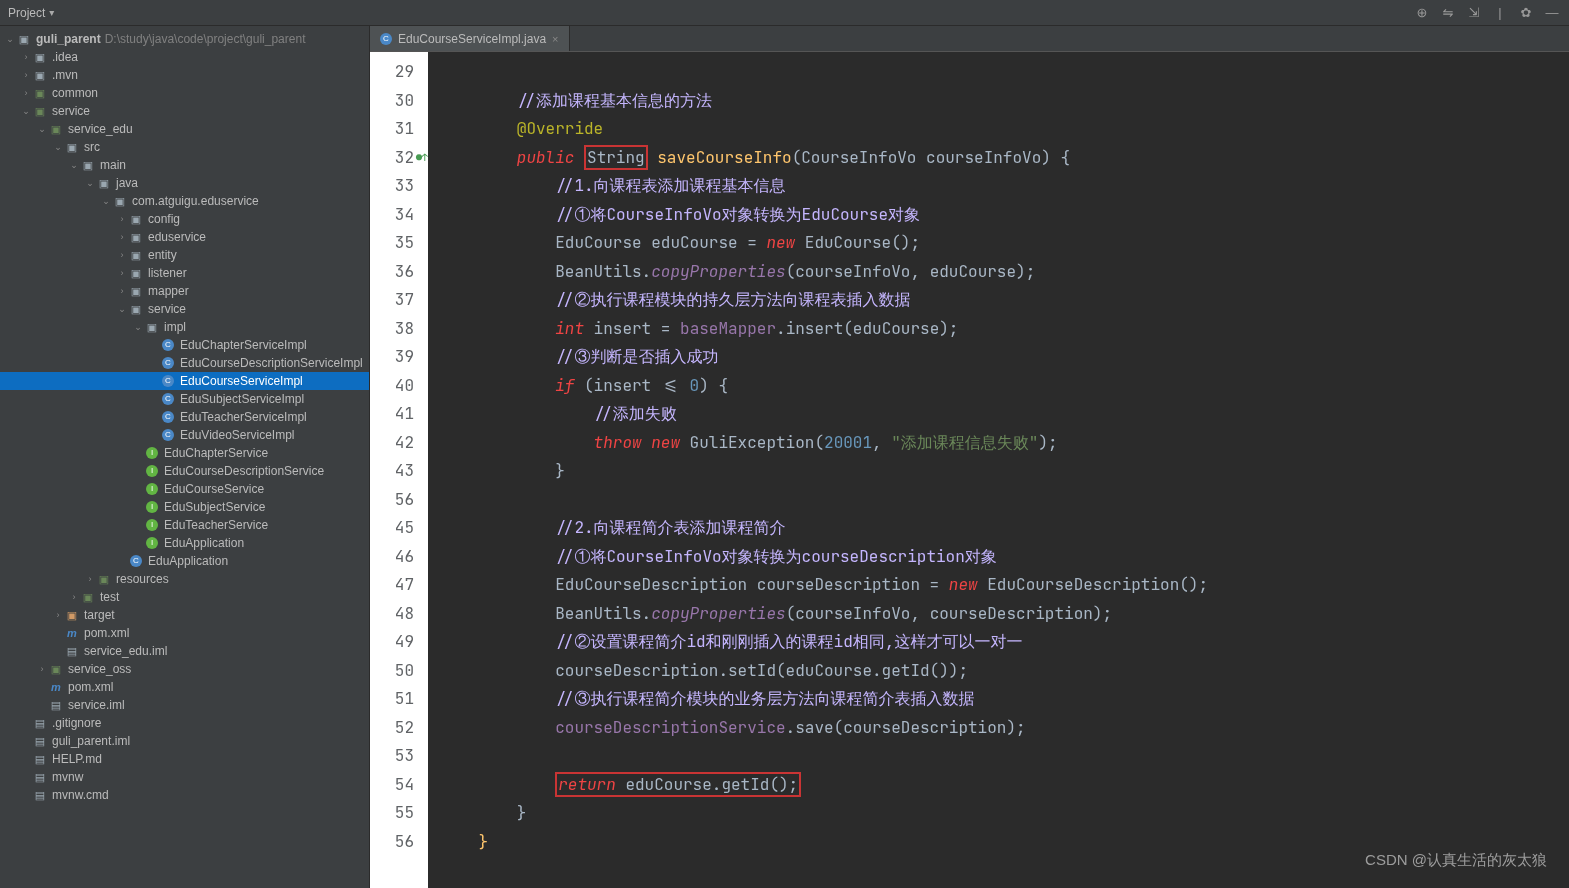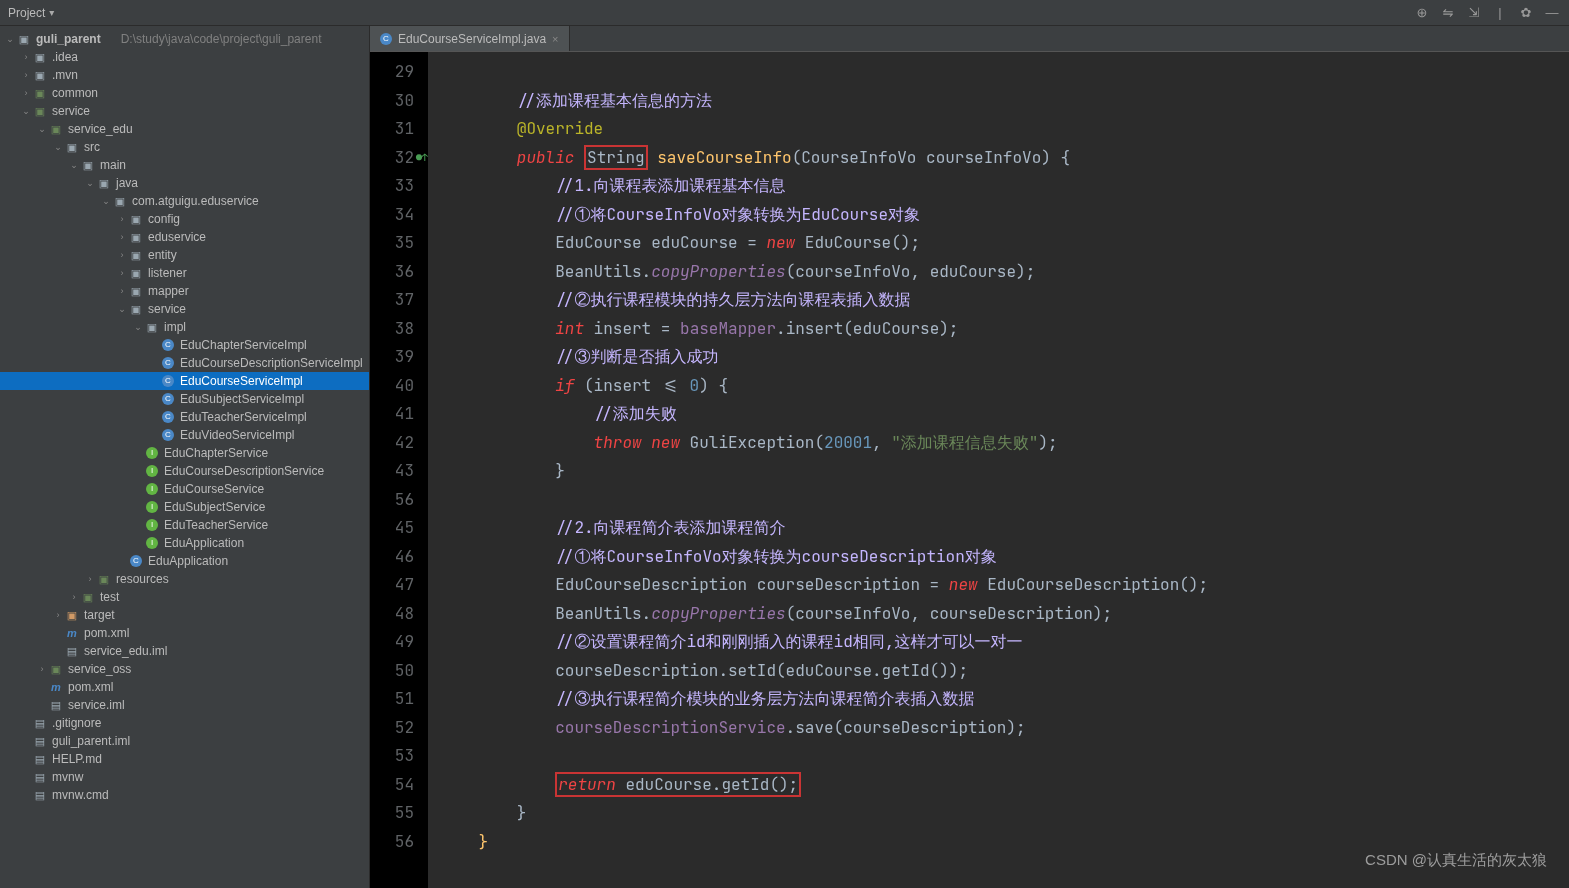--- a/index.html
+++ b/index.html
@@ -52,21 +52,21 @@
 .tree-arrow.closed::before { content: "›"; }
 .tree-arrow.none { visibility: hidden; }
 .tree-icon { width: 16px; height: 16px; display: inline-flex; align-items: center; justify-content: center; margin-right: 4px; font-size: 11px; }
 .icon-folder { color: #9aa7b0; }
 .icon-folder-orange { color: #d19a66; }
 .icon-folder-green { color: #6a8759; }
 .icon-class { background: #4a88c7; color: #fff; width: 12px; height: 12px; border-radius: 6px; font-size: 8px; line-height: 12px; text-align: center; }
 .icon-interface { background: #62b543; color: #fff; width: 12px; height: 12px; border-radius: 6px; font-size: 8px; line-height: 12px; text-align: center; }
 .icon-file { color: #9aa7b0; font-size: 11px; }
 .icon-maven { color: #4a88c7; font-weight: bold; font-style: italic; font-size: 11px; }
-.tree-path { color: #808080; margin-left: 20px; }
+.tree-path { color: #808080; margin-left: 4px; }
 .editor-area { flex: 1; display: flex; flex-direction: column; background: #2b2b2b; }
 .tabs {
   background: #3c3f41;
   height: 26px;
   display: flex;
   align-items: center;
   border-bottom: 1px solid #555;
 }
 .tab {
   background: #4e5254;
@@ -76,21 +76,21 @@
   display: flex;
   align-items: center;
   gap: 6px;
   height: 100%;
   border-right: 1px solid #2b2b2b;
 }
 .tab-close { color: #888; font-size: 11px; cursor: pointer; }
 .editor { flex: 1; display: flex; overflow: hidden; font-family: "Consolas", "JetBrains Mono", monospace; font-size: 16px; line-height: 28.5px; position: relative; }
 .gutter {
   width: 58px;
-  background: #000000;
+  background: #ffffff;
   color: #606366;
   text-align: right;
   padding: 6px 14px 6px 4px;
   user-select: none;
 }
 .gutter .gutter-line { display: block; position: relative; }
 .vcs-marker {
   position: absolute;
   right: -14px;
   top: 50%;

